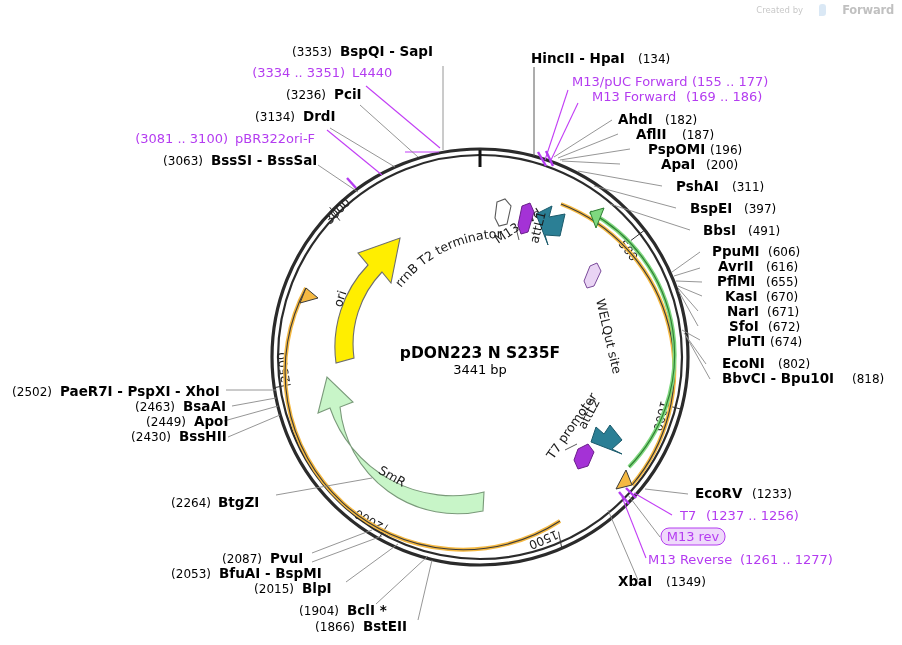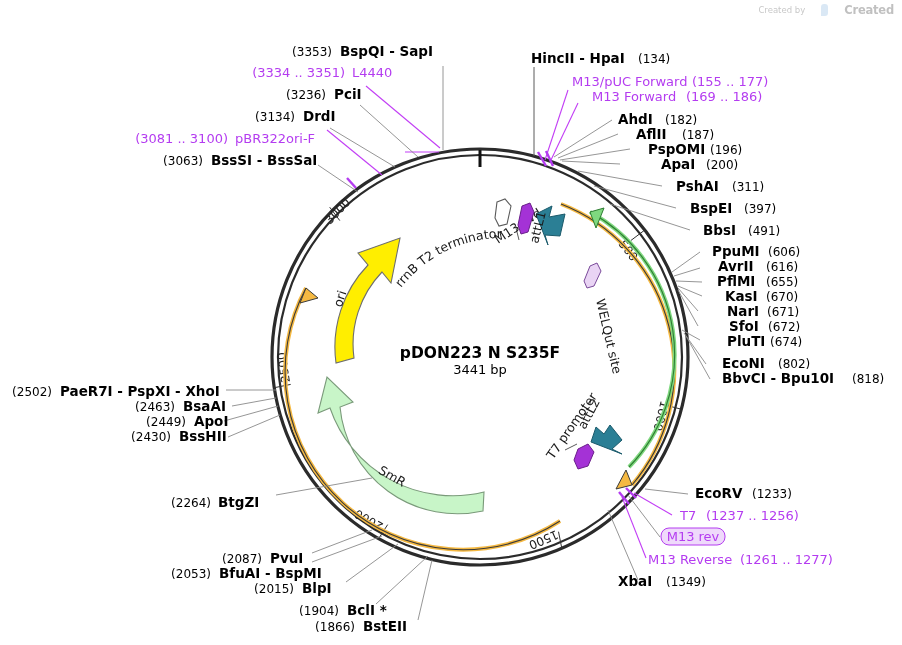--- a/index.html
+++ b/index.html
@@ -493,16 +493,16 @@
         <text x="171" y="441" text-anchor="end" class="enz-pos">(2430)</text>
         <text x="179" y="441" class="enz-name">BssHII</text>
       </g>
     </g>
 
   </svg>
 
   <div id="watermark">
     <span class="wm-created">Created by</span>
     <span class="wm-logo"></span>
-    <span class="wm-name">Created</span>
+    <span class="wm-name">Forward</span>
   </div>
 
 </div>
 
 </body></html>

